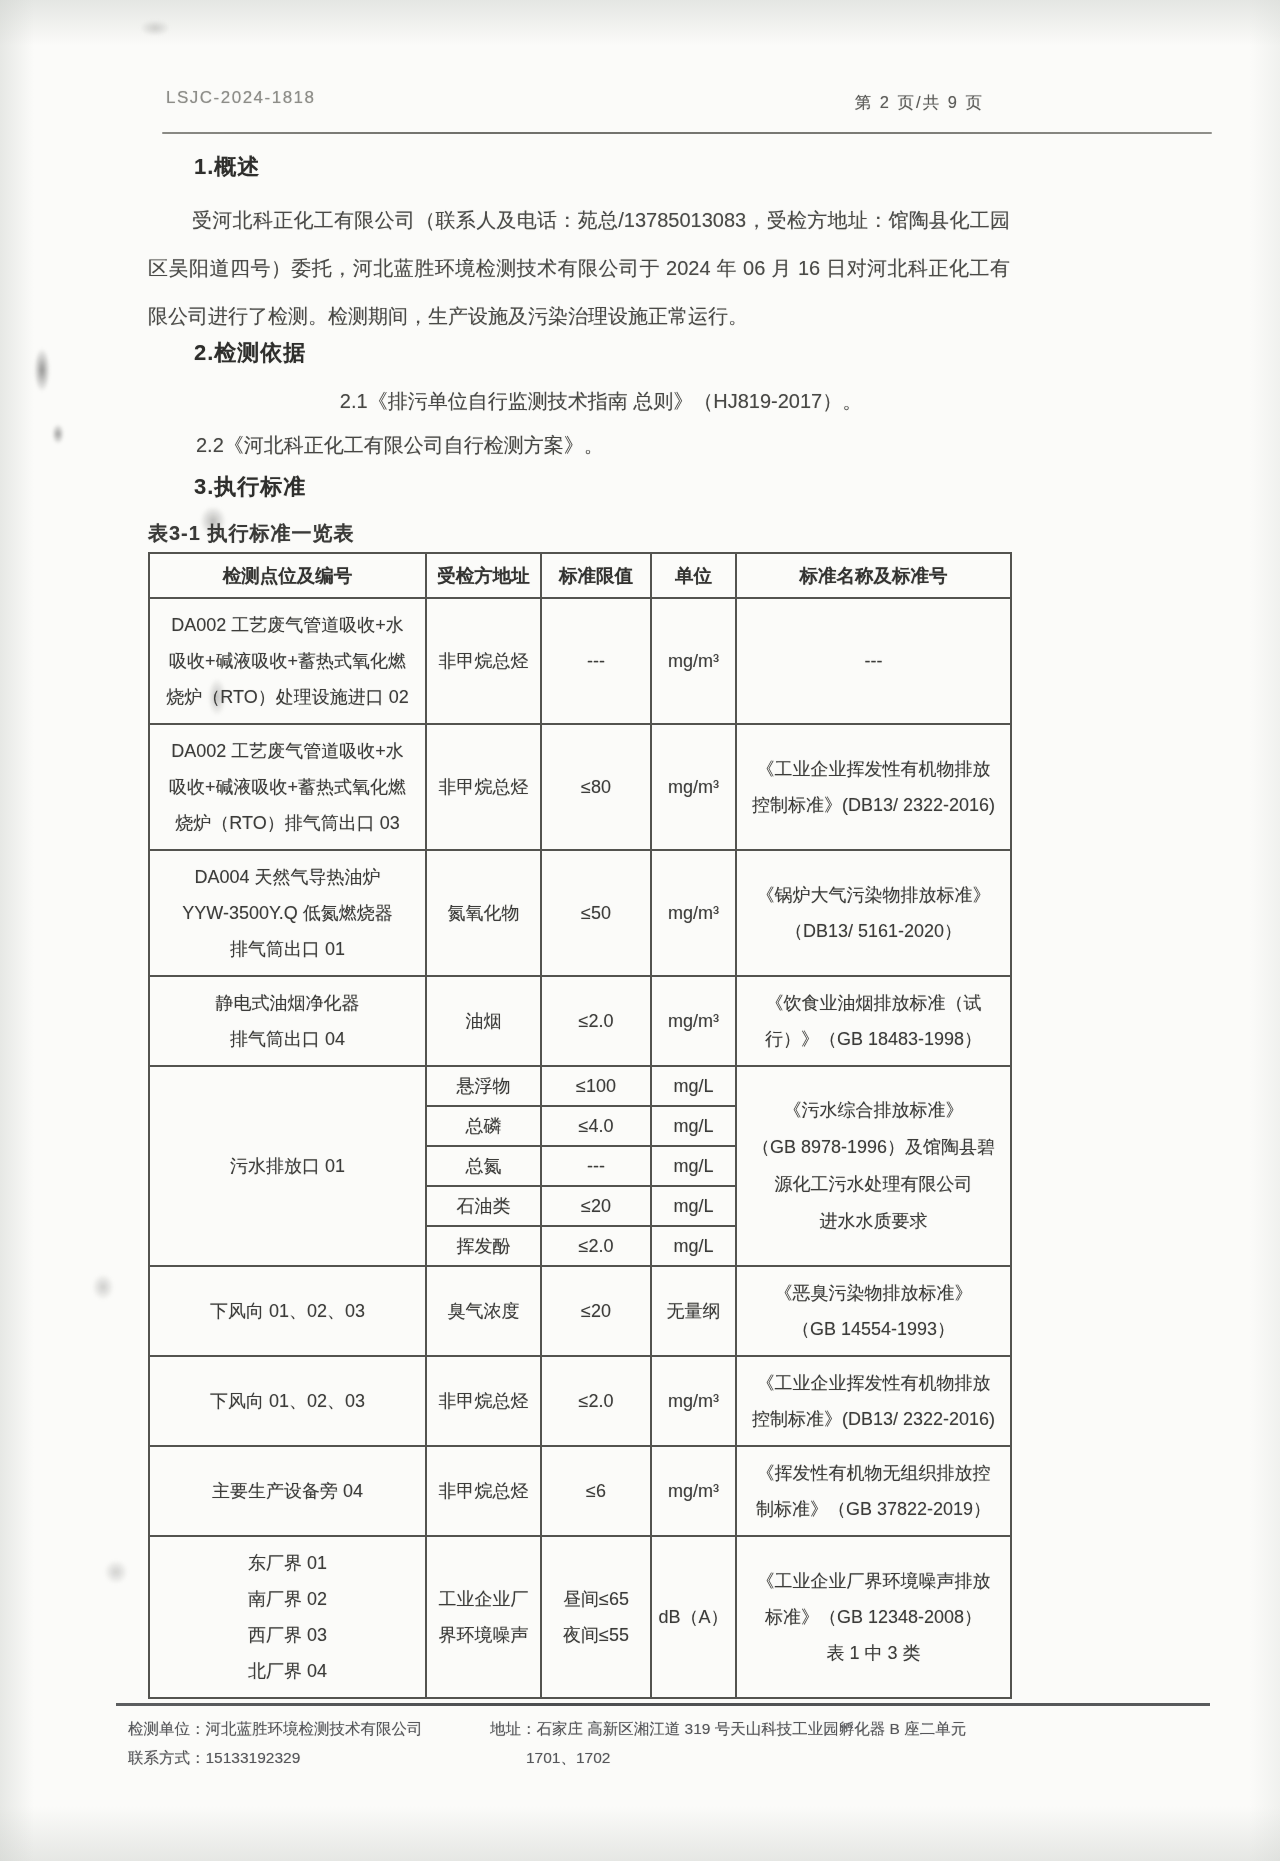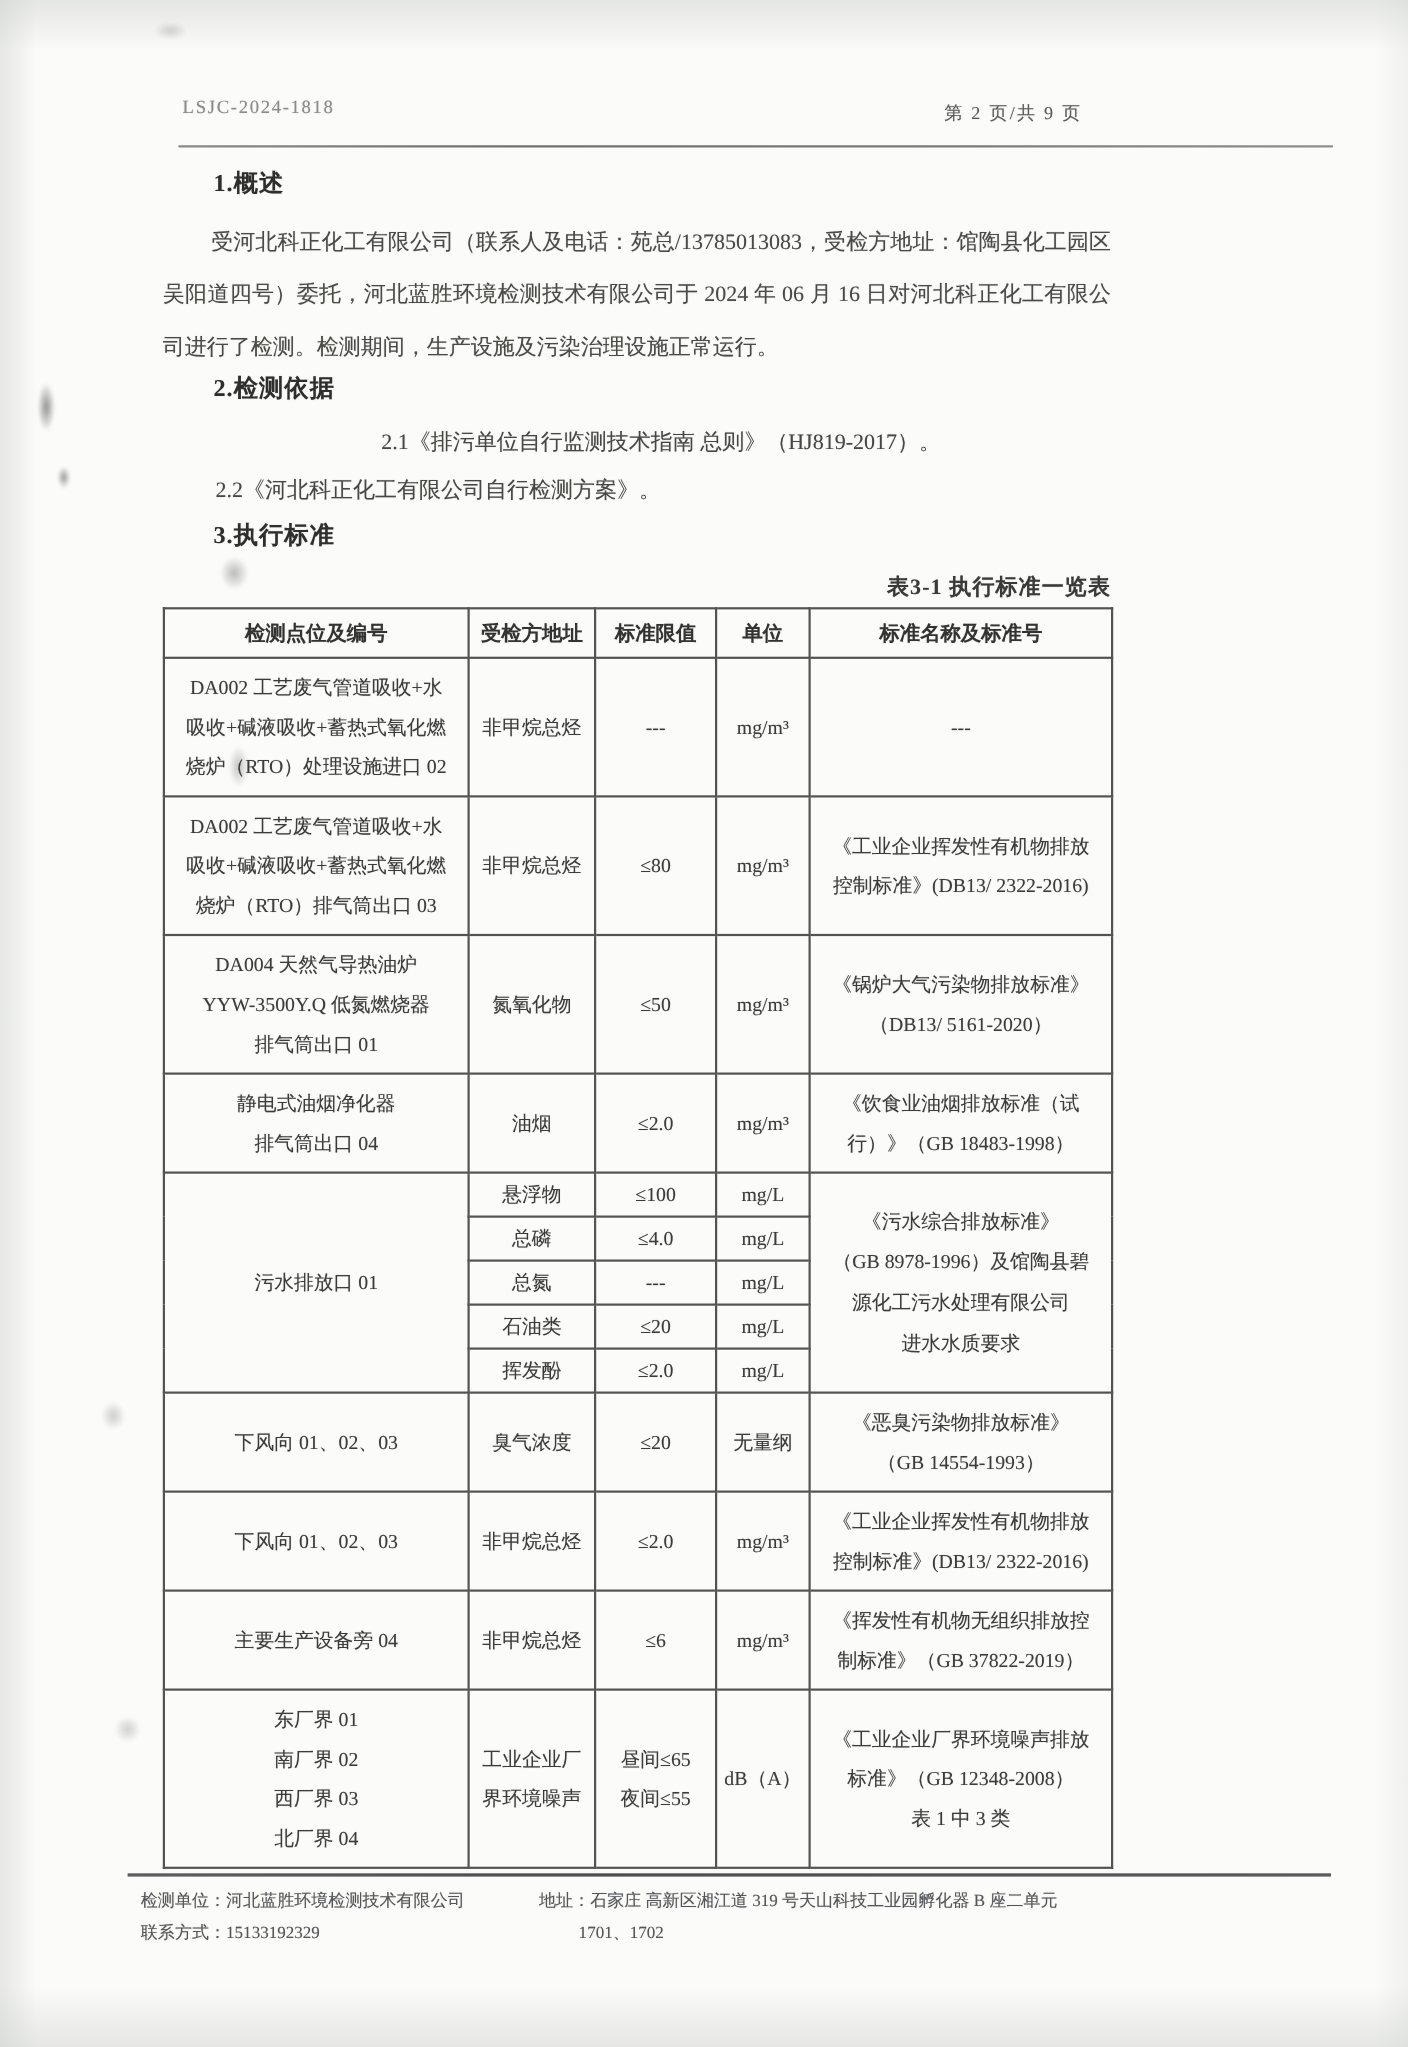--- a/index.html
+++ b/index.html
@@ -4,21 +4,21 @@
 <style>
   html, body {
     margin: 0; padding: 0;
     background: #eef0ee;
   }
   .page {
     position: relative;
     width: 1280px; height: 1861px;
     margin: 0 auto;
     overflow: hidden;
-    font-family: Liberation Serif, serif;
+    font-family: Liberation Sans, sans-serif;
     color: #403f3d;
     background:
       linear-gradient(90deg, rgba(205,208,204,0.45), rgba(255,255,255,0) 34px),
       linear-gradient(180deg, rgba(210,213,209,0.55), rgba(255,255,255,0) 46px),
       linear-gradient(0deg, rgba(203,206,202,0.45), rgba(255,255,255,0) 55px),
       linear-gradient(270deg, rgba(215,218,214,0.30), rgba(255,255,255,0) 30px),
       #fbfbf9;
   }
   .soft { text-shadow: 0 0 1px rgba(95,95,90,0.40); }
 
@@ -54,21 +54,21 @@
   .ref-item {
     position: absolute; left: 48px; width: 810px;
     font-size: 20px; color: #474744;
   }
   .ref-1 { top: 388px; text-align: center; }
   .ref-2 { top: 432px; }
 
   
   .table-title {
     position: absolute; top: 520px; left: 0; width: 862px;
-    text-align: right; font-size: 20px; font-weight: bold; color: #3a3a38;
+    text-align: left; font-size: 20px; font-weight: bold; color: #3a3a38;
     letter-spacing: 1px;
   }
   table.standards {
     position: absolute; top: 552px; left: 0;
     width: 862px; table-layout: fixed; border-collapse: collapse;
     font-size: 18px; color: #3c3c3a;
   }
   .standards th, .standards td {
     border: 2px solid #53534f;
     text-align: center; vertical-align: middle;

